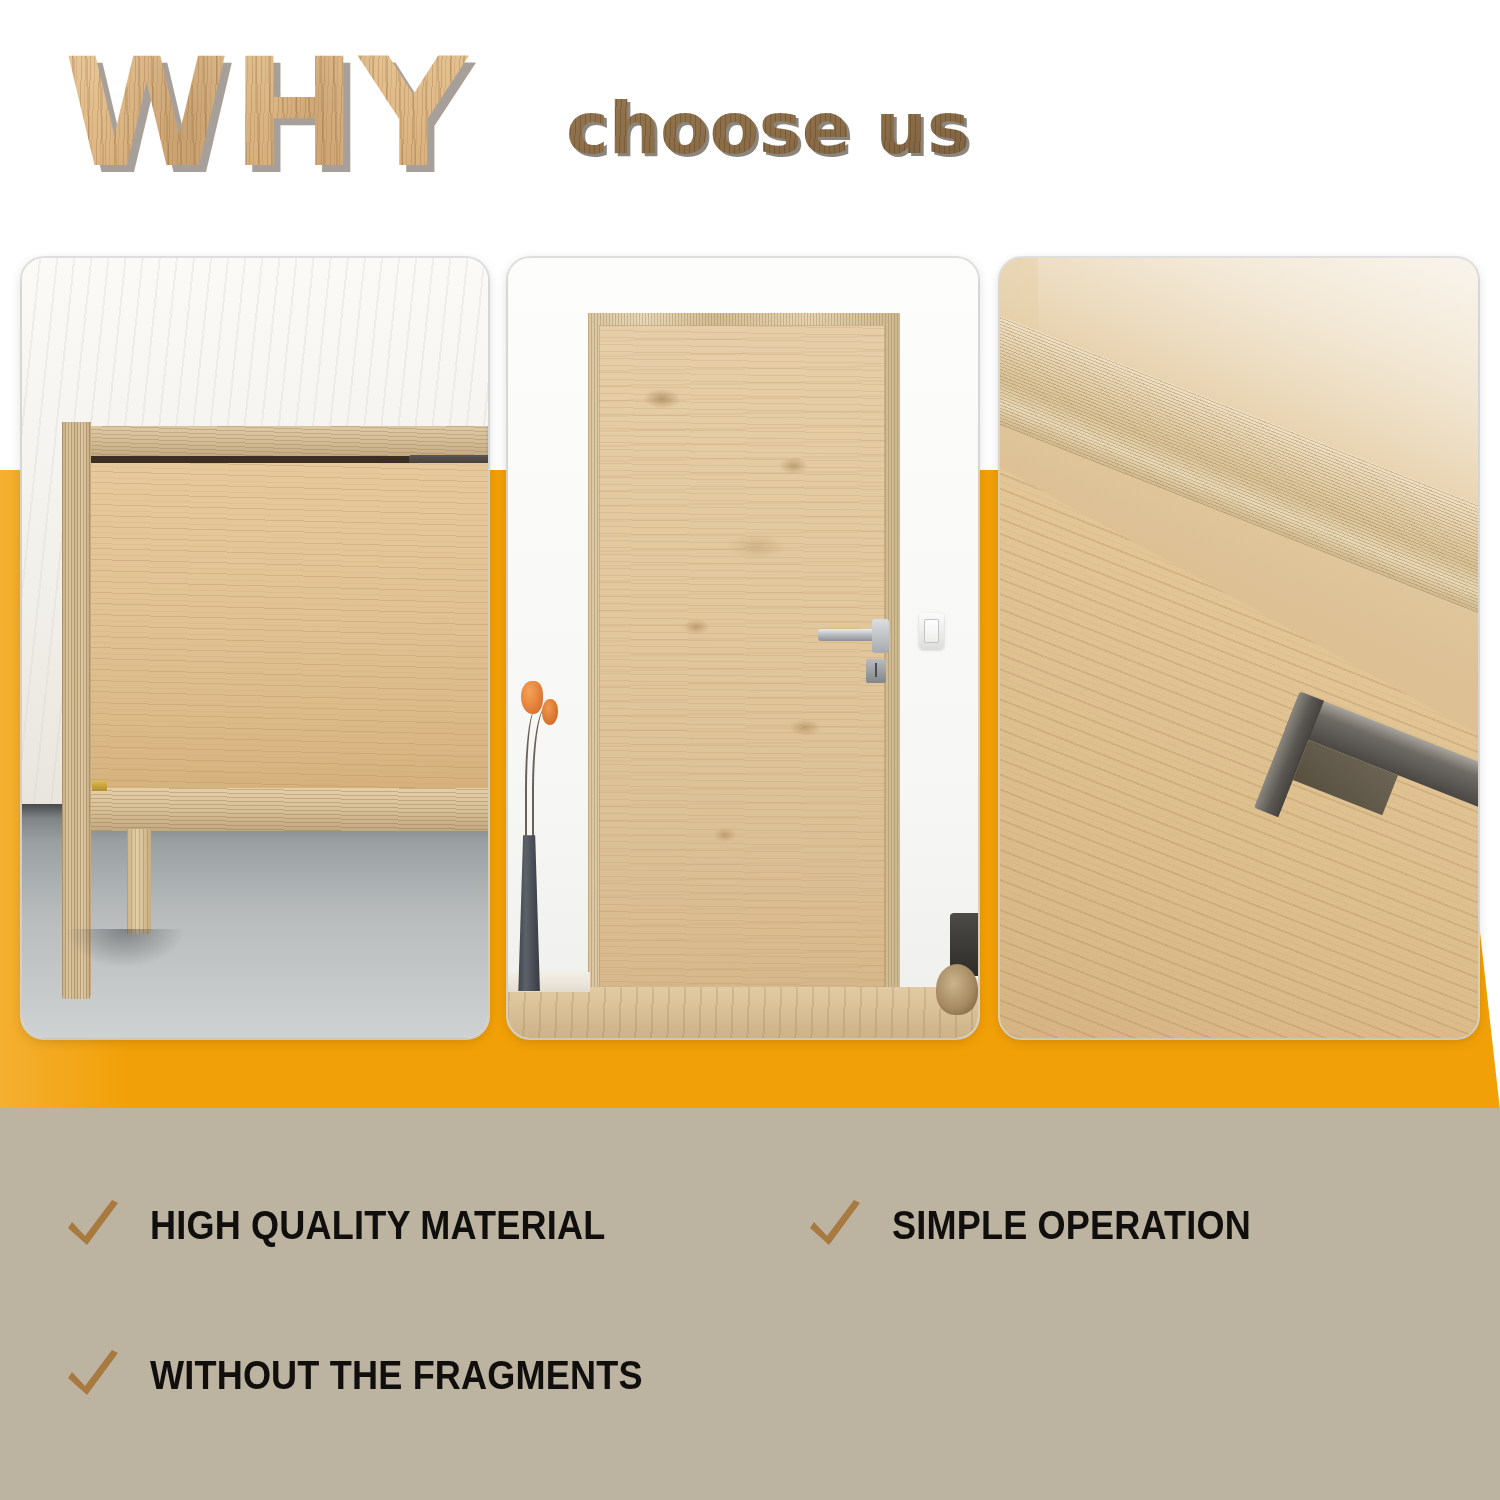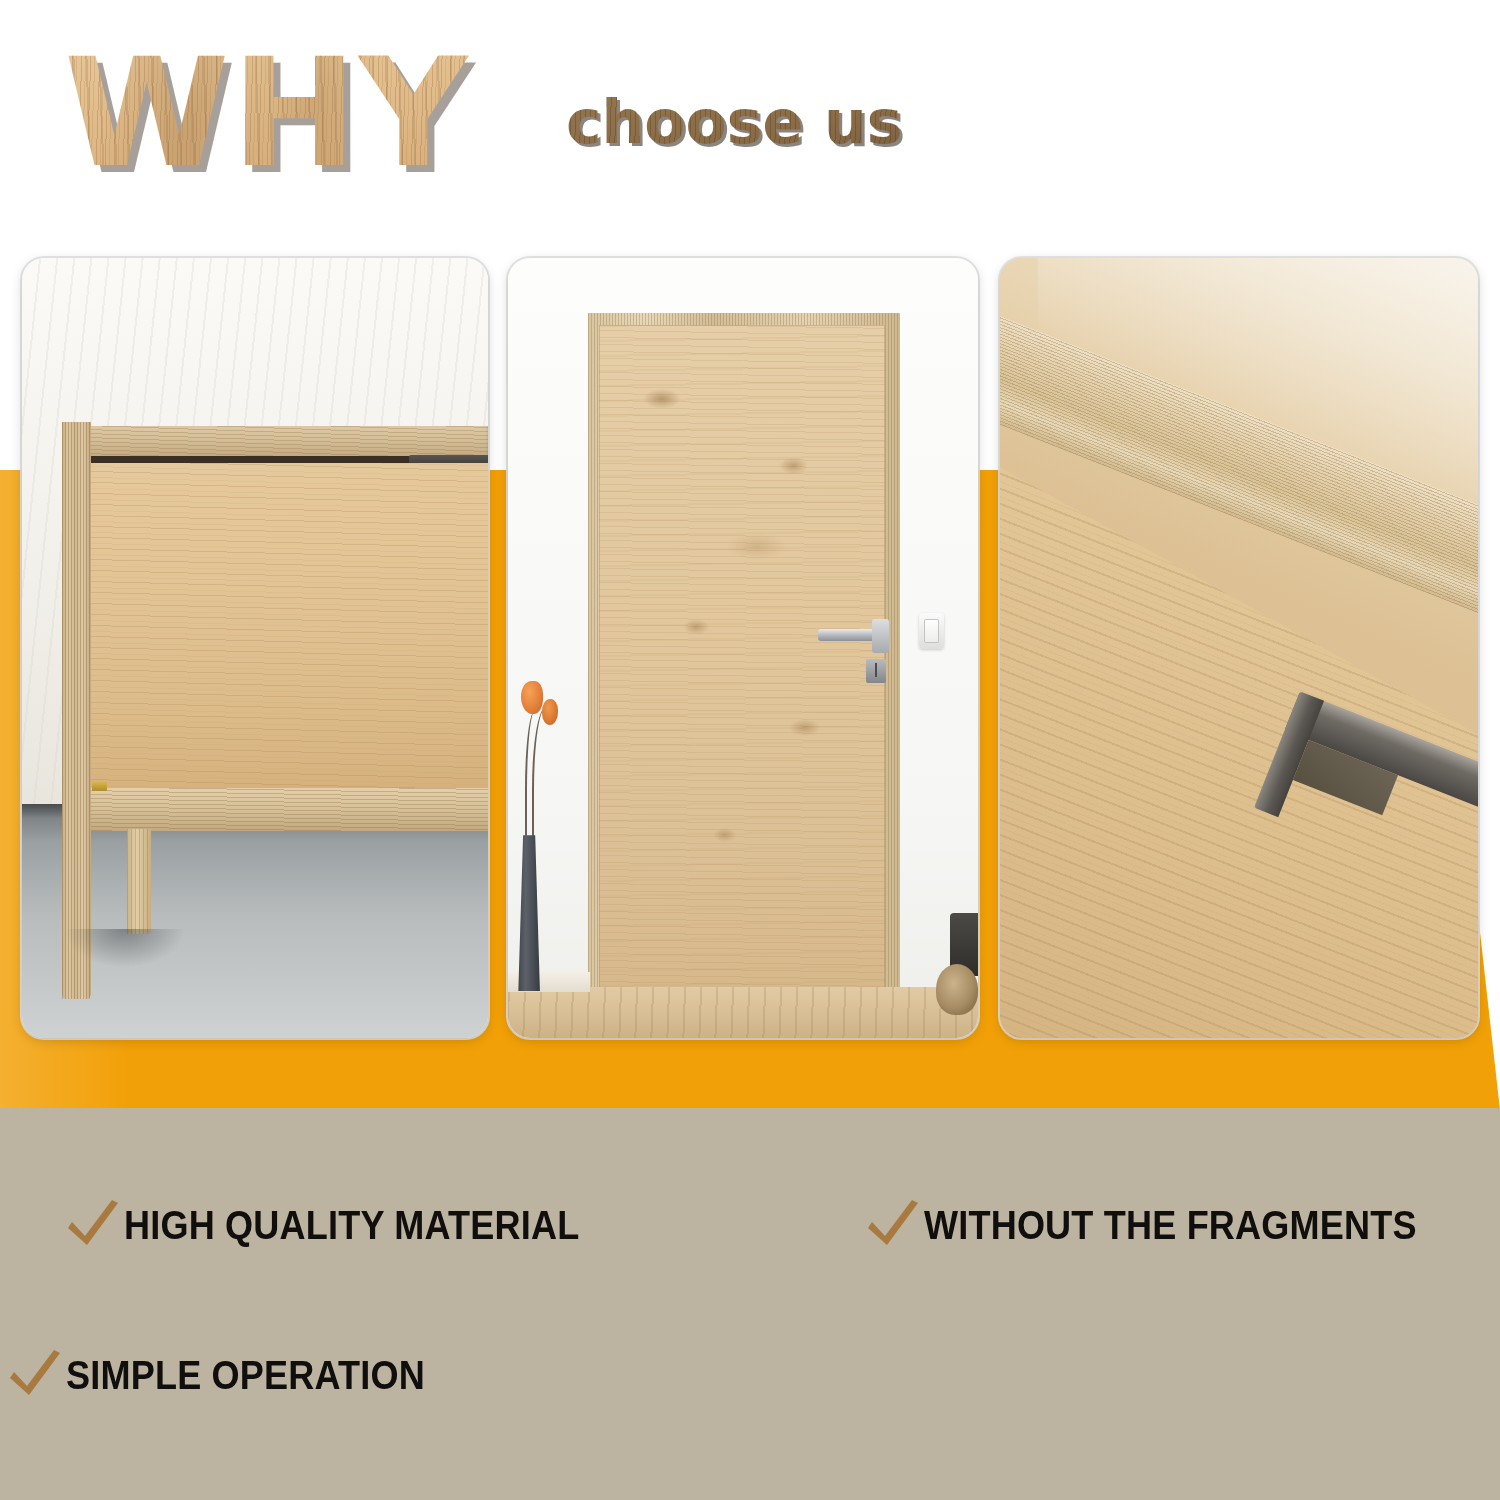--- a/index.html
+++ b/index.html
@@ -53,21 +53,21 @@
     -webkit-background-clip: text;
     background-clip: text;
     color: transparent;
     -webkit-text-fill-color: transparent;
     filter: drop-shadow(7px 7px 0px rgba(60,45,30,.45));
   }
   .title-choose {
     position: absolute;
     left: 566px;
     top: 92px;
-    font-size: 60px;
+    font-size: 72px;
     font-weight: 700;
     line-height: 1;
     letter-spacing: 0px;
     font-family: "DejaVu Sans", sans-serif;
     background-image:
       repeating-linear-gradient(92deg,
         rgba(60,38,16,.25) 0px, rgba(60,38,16,.25) 1px,
         rgba(255,255,255,0) 1px, rgba(255,255,255,0) 5px),
       linear-gradient(170deg, #93764f 0%, #8a6c47 60%, #7d6140 100%);
     -webkit-background-clip: text;
@@ -406,20 +406,21 @@
     top: 1150px;
     width: 1500px;
     z-index: 30;
     display: grid;
     grid-template-columns: 800px 660px;
     grid-template-rows: 150px 150px;
   }
   .feature {
     display: flex;
     align-items: center;
+    gap: 26px;
     padding-left: 62px;
   }
   .feature.col2 { padding-left: 4px; }
   .check {
     flex: 0 0 auto;
     width: 62px;
     height: 62px;
     position: relative;
   }
   .check svg { display: block; width: 62px; height: 62px; }
@@ -499,33 +500,33 @@
     <div class="feature">
       <span class="check">
         <svg viewBox="0 0 62 62" aria-hidden="true">
           <path d="M6 34 L10 28 L23 42 L50 6 L56 9 L25 51 Z" fill="#a87a3f"></path>
         </svg>
       </span>
       <span class="feature-label">HIGH QUALITY MATERIAL</span>
     </div>
 
 
+    <div class="feature col2">
+      <span class="check">
+        <svg viewBox="0 0 62 62" aria-hidden="true">
+          <path d="M6 34 L10 28 L23 42 L50 6 L56 9 L25 51 Z" fill="#a87a3f"></path>
+        </svg>
+      </span>
+      <span class="feature-label">SIMPLE OPERATION</span>
+    </div>
+
     <div class="feature">
       <span class="check">
         <svg viewBox="0 0 62 62" aria-hidden="true">
           <path d="M6 34 L10 28 L23 42 L50 6 L56 9 L25 51 Z" fill="#a87a3f"></path>
         </svg>
       </span>
       <span class="feature-label">WITHOUT THE FRAGMENTS</span>
     </div>
 
-    <div class="feature col2">
-      <span class="check">
-        <svg viewBox="0 0 62 62" aria-hidden="true">
-          <path d="M6 34 L10 28 L23 42 L50 6 L56 9 L25 51 Z" fill="#a87a3f"></path>
-        </svg>
-      </span>
-      <span class="feature-label">SIMPLE OPERATION</span>
-    </div>
-
   </div>
 
 </div>
 
 </body></html>

